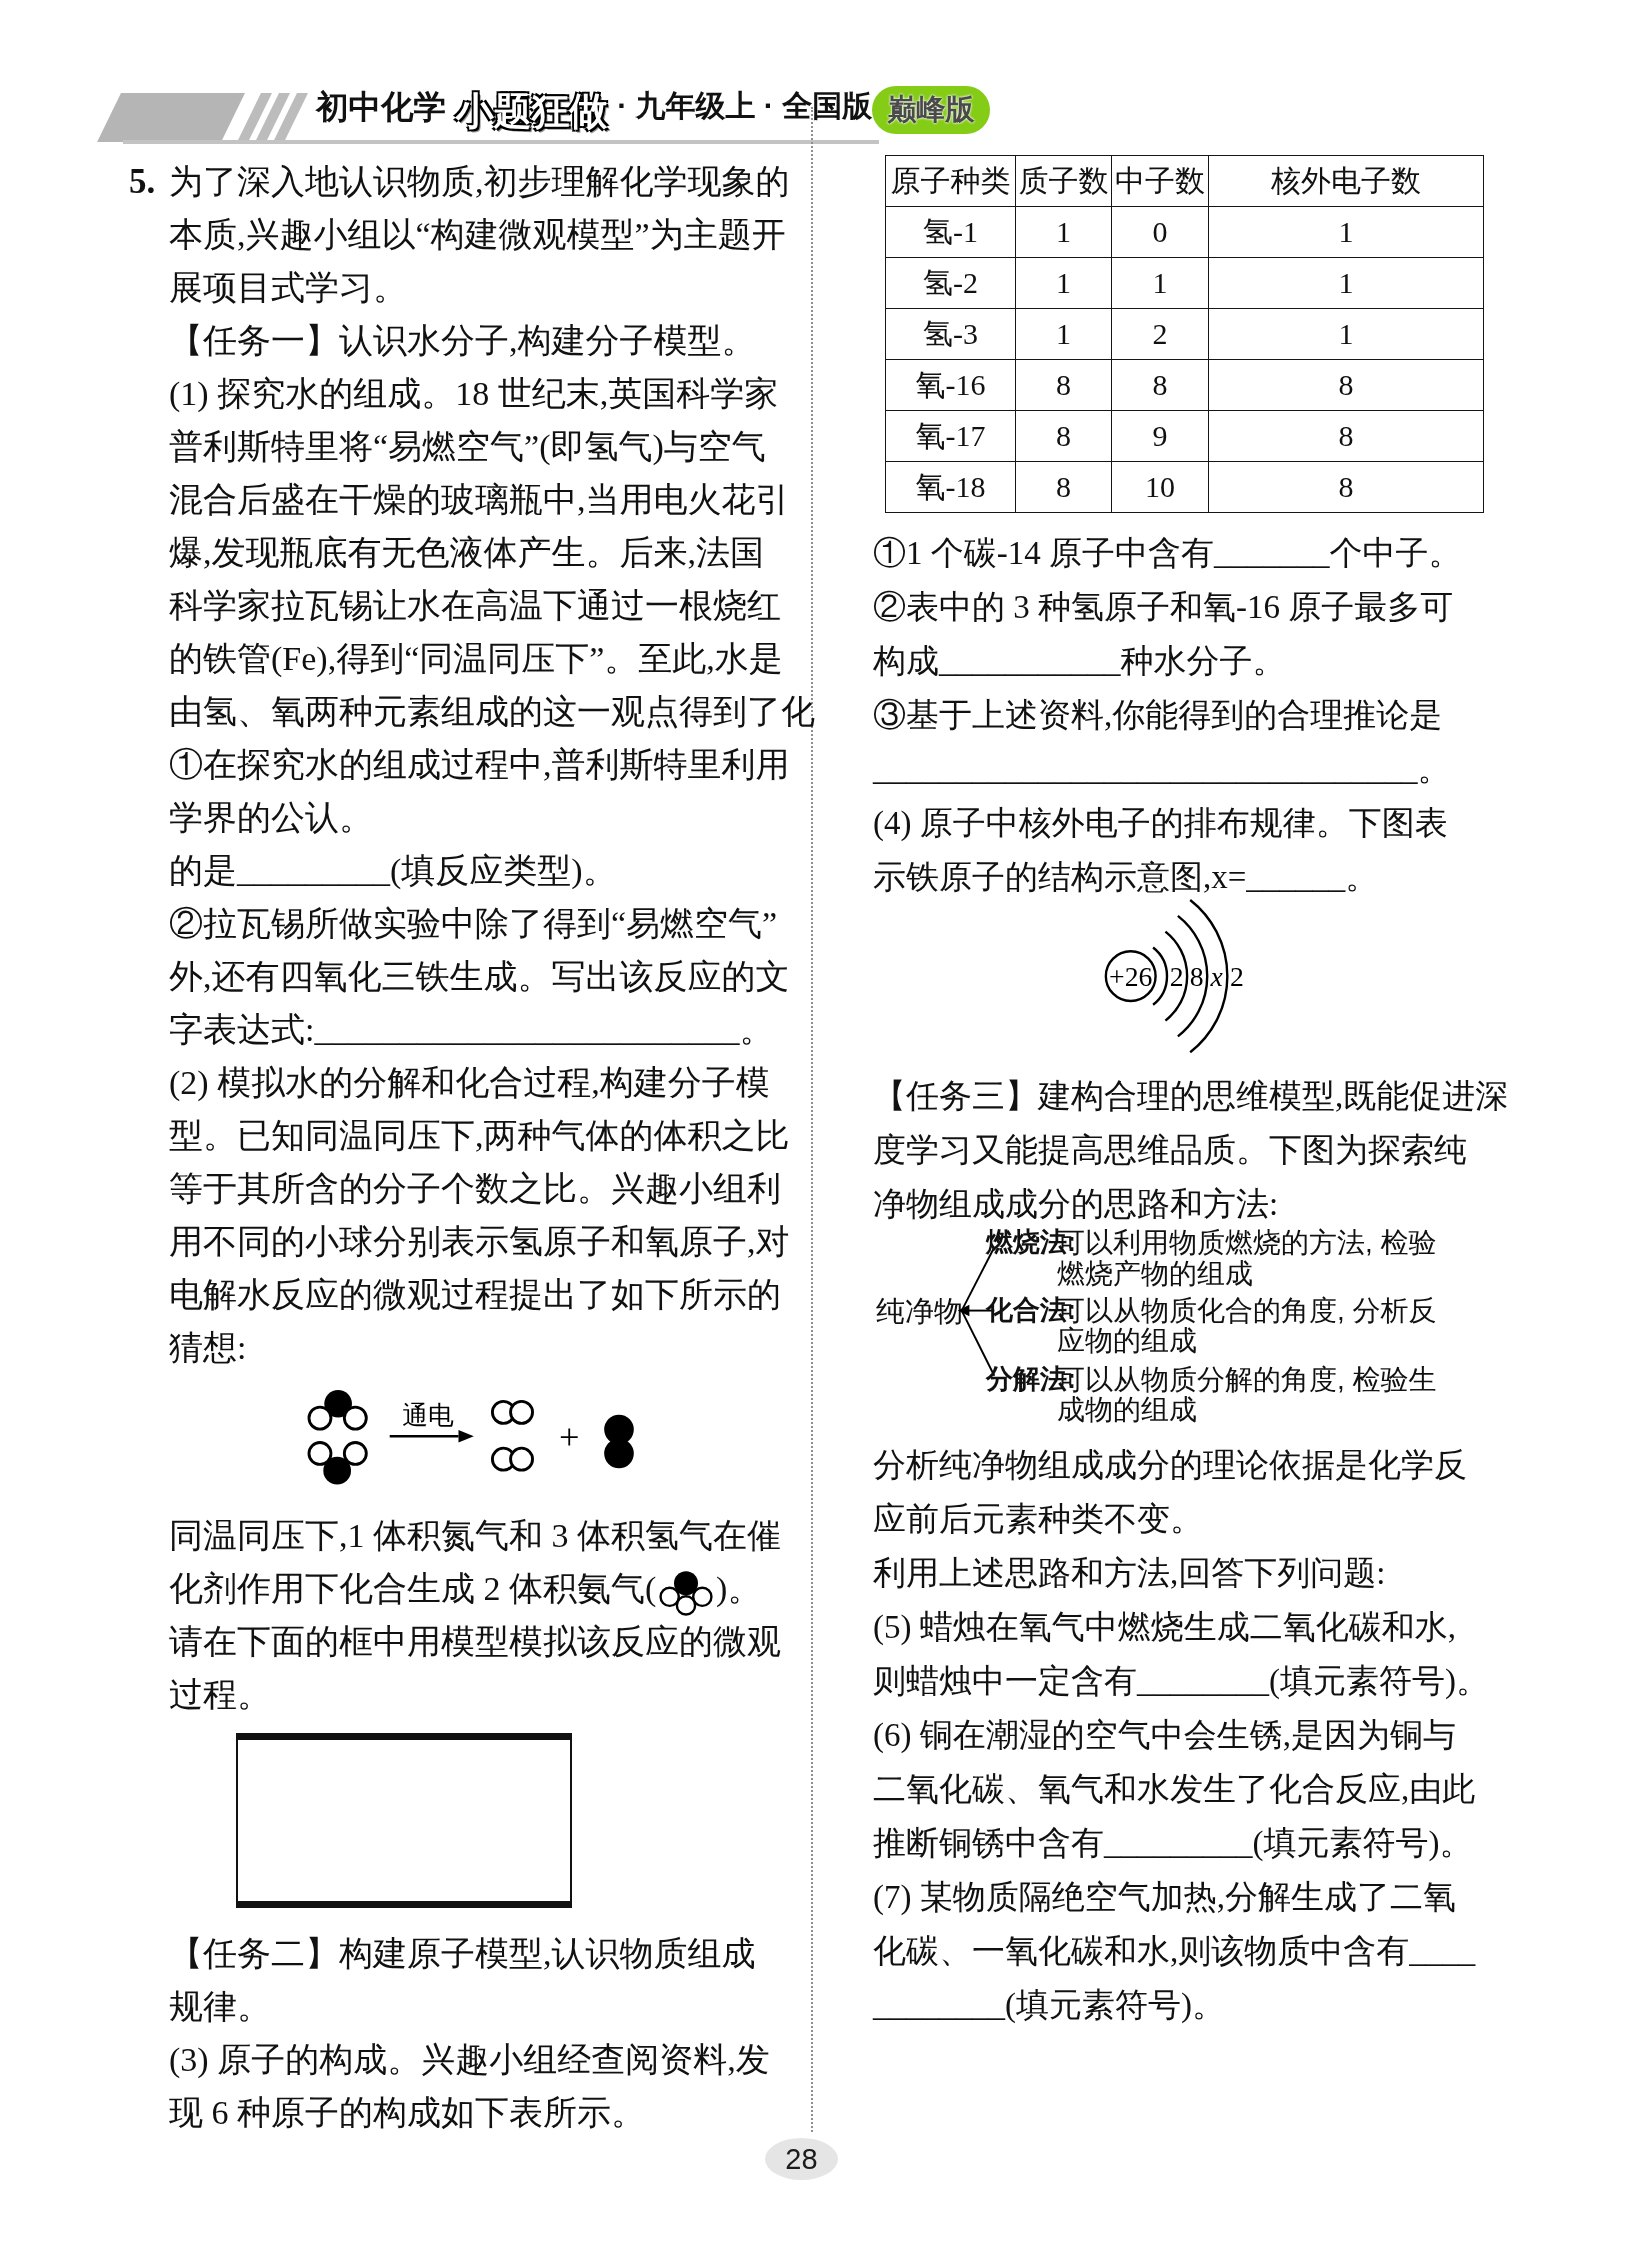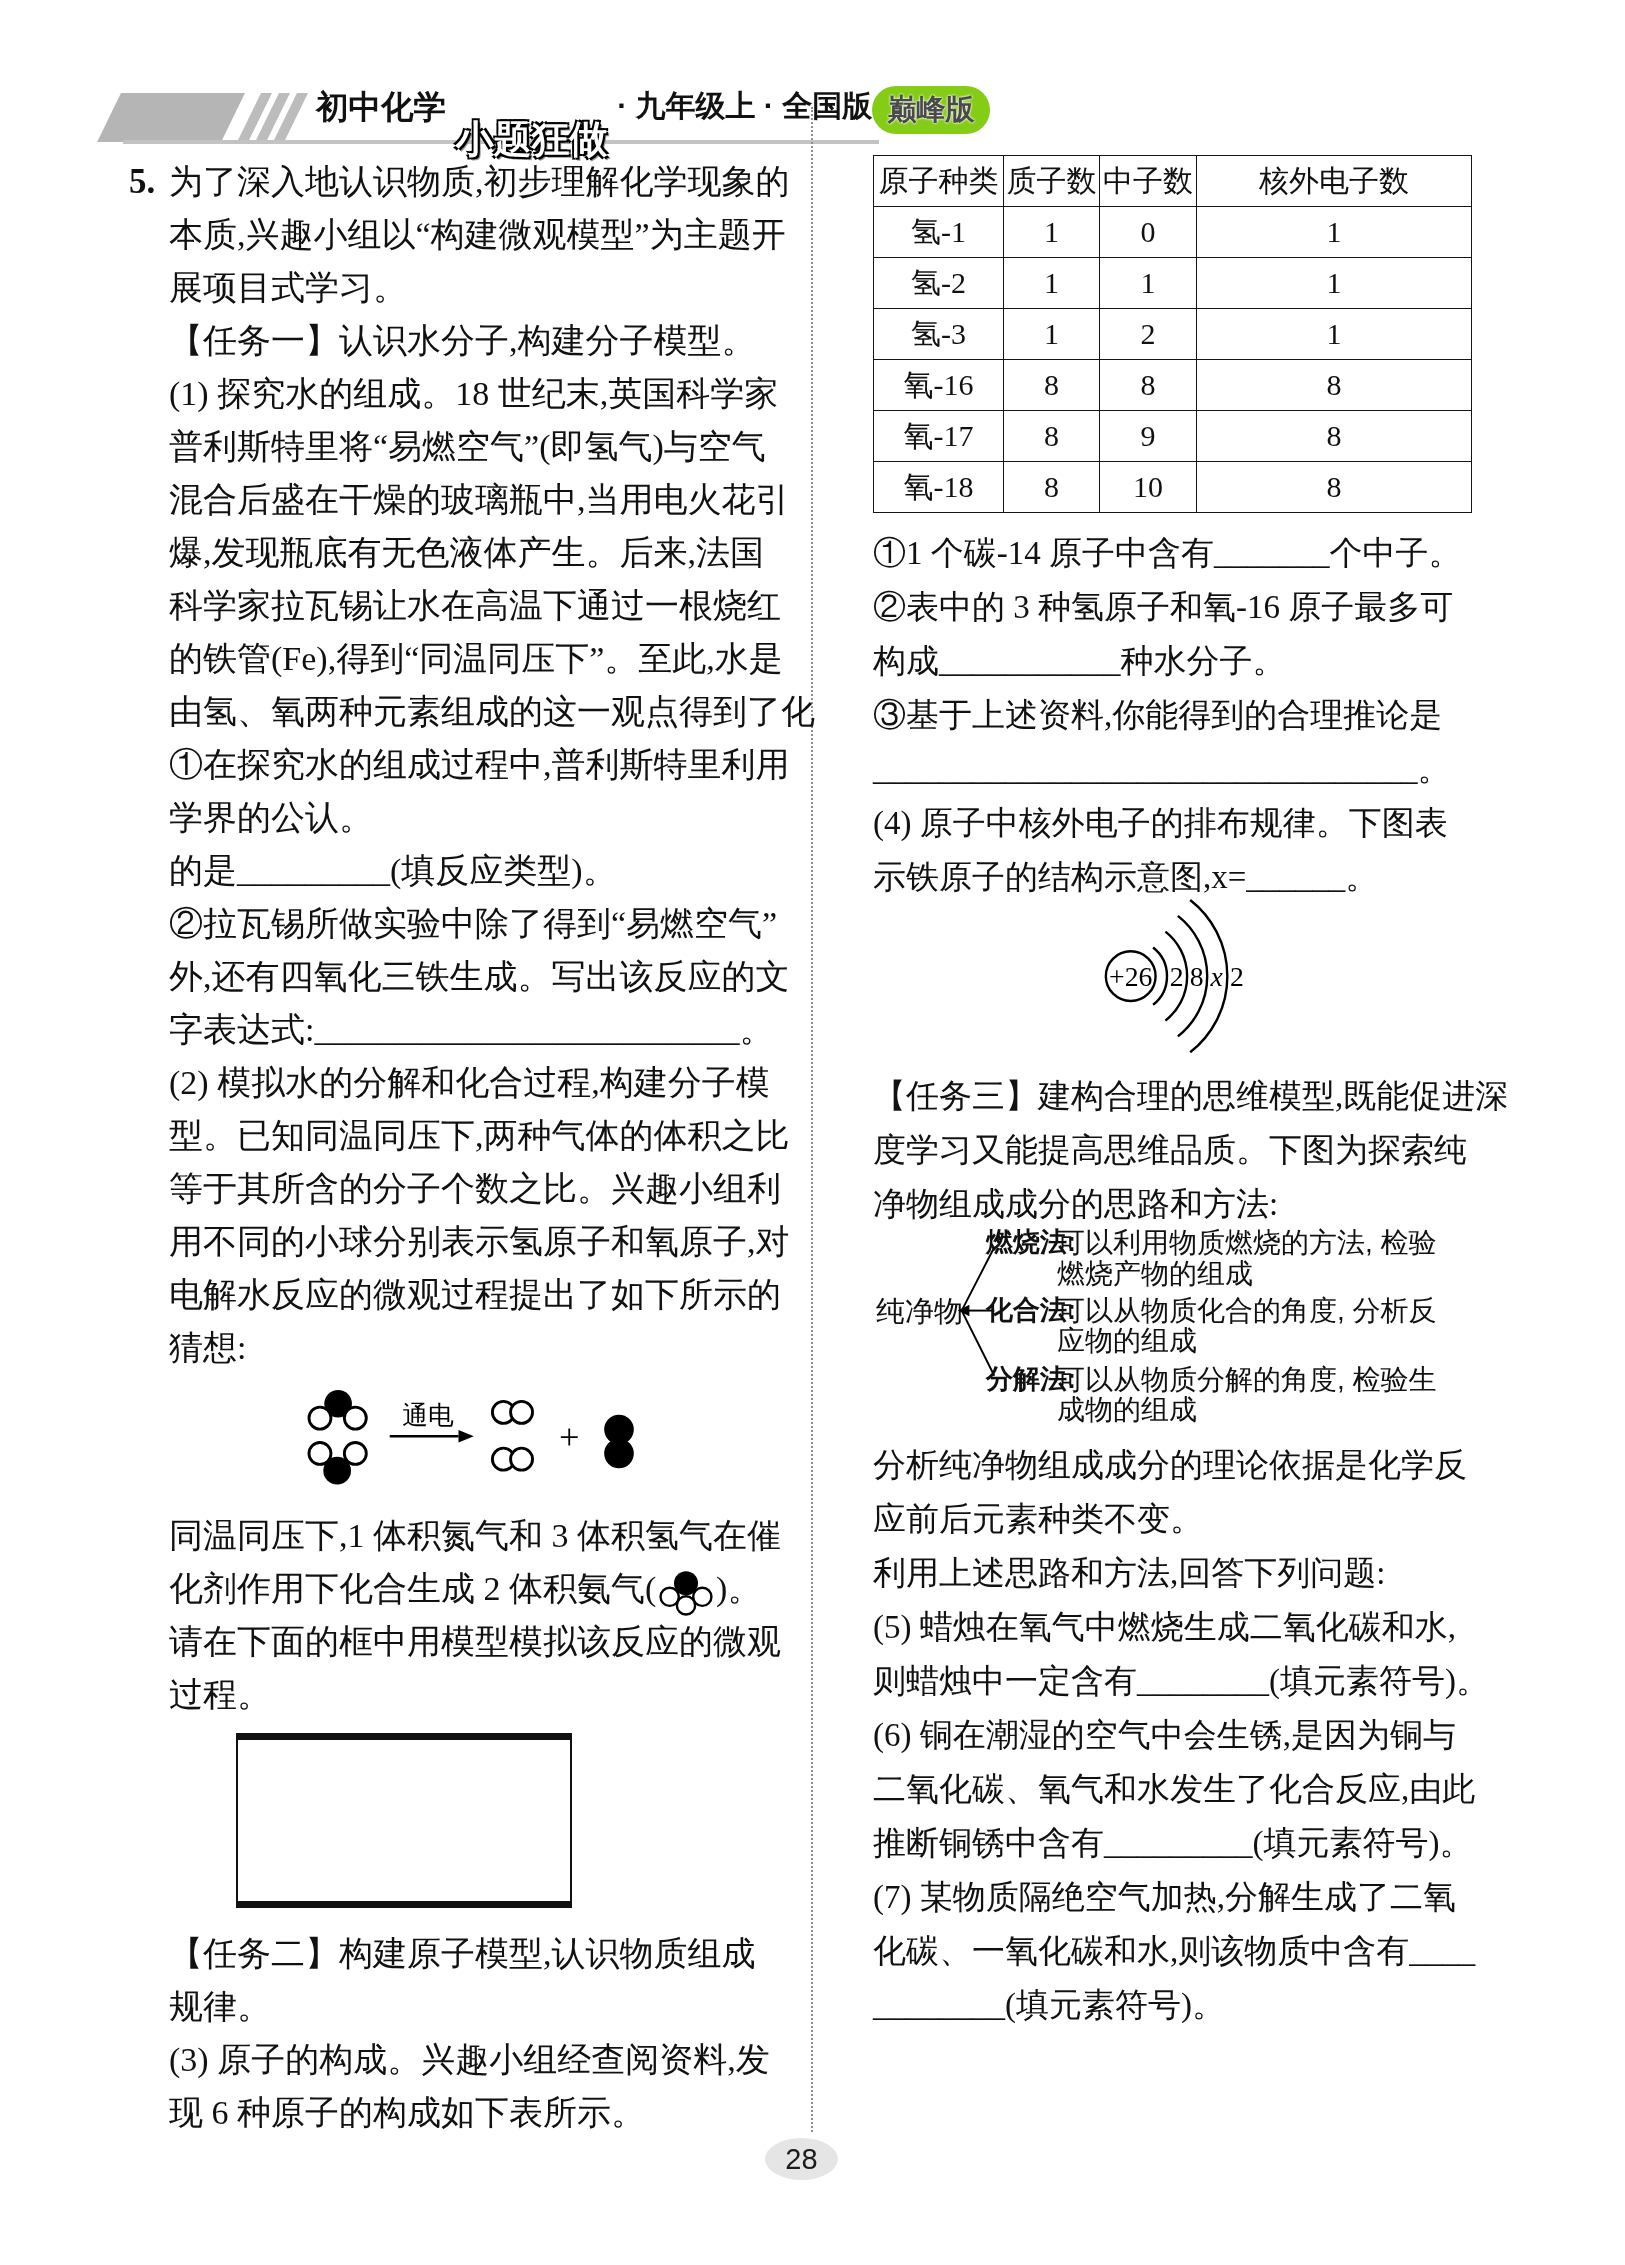--- a/index.html
+++ b/index.html
@@ -10,38 +10,38 @@
   .banner{position:absolute;left:108px;top:86px;width:771px;height:59px;}
   .banner-block{position:absolute;left:13.4px;top:6.7px;width:124px;height:49px;background:#b5b5b5;
                 transform:skewX(-26deg);transform-origin:top left;}
   .banner-stripe{position:absolute;top:6.7px;width:10.5px;height:49px;background:#bcbcbc;
                  transform:skewX(-26deg);transform-origin:top left;}
   .banner-line{position:absolute;left:15.3px;top:54px;width:756px;height:3.8px;background:#c3c3c3;}
   .banner-title{position:absolute;left:208px;top:0;width:563px;height:55px;display:flex;
                 align-items:flex-start;font-family:"Liberation Sans","DejaVu Sans",sans-serif;}
   .bt-course{font-size:32.5px;font-weight:bold;white-space:nowrap;}
   .bt-logo{font-size:38px;font-weight:bold;margin-left:9.6px;white-space:nowrap;color:#fff;
-           text-shadow:-1.9px -1.9px 0 #000,1.9px -1.9px 0 #000,-1.9px 1.9px 0 #000,1.9px 1.9px 0 #000,2.9px 2.9px 0 #9a9a9a;margin-top:28px;}
+           text-shadow:-1.9px -1.9px 0 #000,1.9px -1.9px 0 #000,-1.9px 1.9px 0 #000,1.9px 1.9px 0 #000,2.9px 2.9px 0 #9a9a9a;}
   .bt-edition{font-size:30px;font-weight:bold;margin-left:9.6px;white-space:nowrap;}
   .bt-badge{margin-left:auto;background:#84cc16;color:#4a4a4a;font-size:29px;font-weight:bold;
             padding:3.8px 15.3px;border-radius:25px;white-space:nowrap;
             text-shadow:0 0 1.9px #fff,0 0 2.9px #fff;}
 
   
   .divider{position:absolute;left:811px;top:107px;height:2025px;width:0;border-left:2.9px dotted #8f8f8f;}
 
   .lcol{position:absolute;left:100px;top:155px;width:728px;}
   .lcol .line{height:53px;line-height:53px;font-size:34px;white-space:nowrap;padding-left:69px;}
   .qnum{position:absolute;left:29px;top:0;height:53px;line-height:53px;font-size:35px;font-weight:bold;}
 
   .rcol{position:absolute;left:873px;top:155px;width:626px;}
   .rcol .line{height:54px;line-height:54px;font-size:33px;white-space:nowrap;}
 
   
-  table.atoms{border-collapse:collapse;table-layout:fixed;width:597px;}
+  table.atoms{border-collapse:collapse;table-layout:fixed;width:597px;margin-left:12px;}
   table.atoms th,table.atoms td{border:1.9px solid #151515;text-align:center;vertical-align:middle;
        font-weight:normal;font-size:30px;height:50px;padding:0;overflow:hidden;}
 
   .rlines-a{margin-top:13.4px;}
 
   
   .mol-spacer{position:relative;height:135px;}
   .mol-svg{position:absolute;left:91px;top:-1.9px;}
   .box-spacer{position:relative;height:206px;}
   .answer-box{position:absolute;left:136px;top:11.5px;width:336px;height:175px;box-sizing:border-box;

